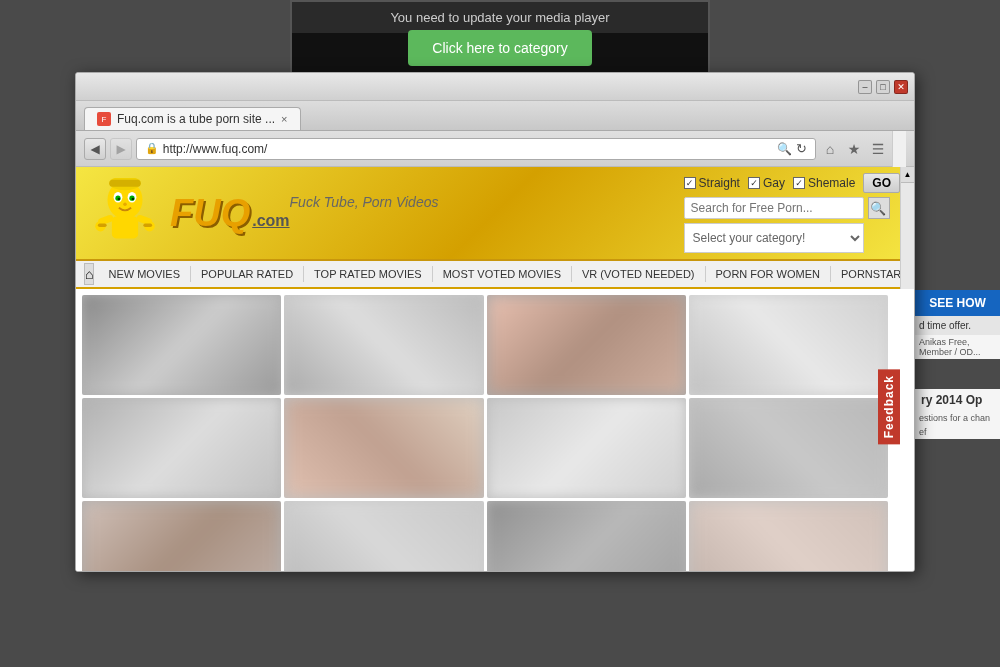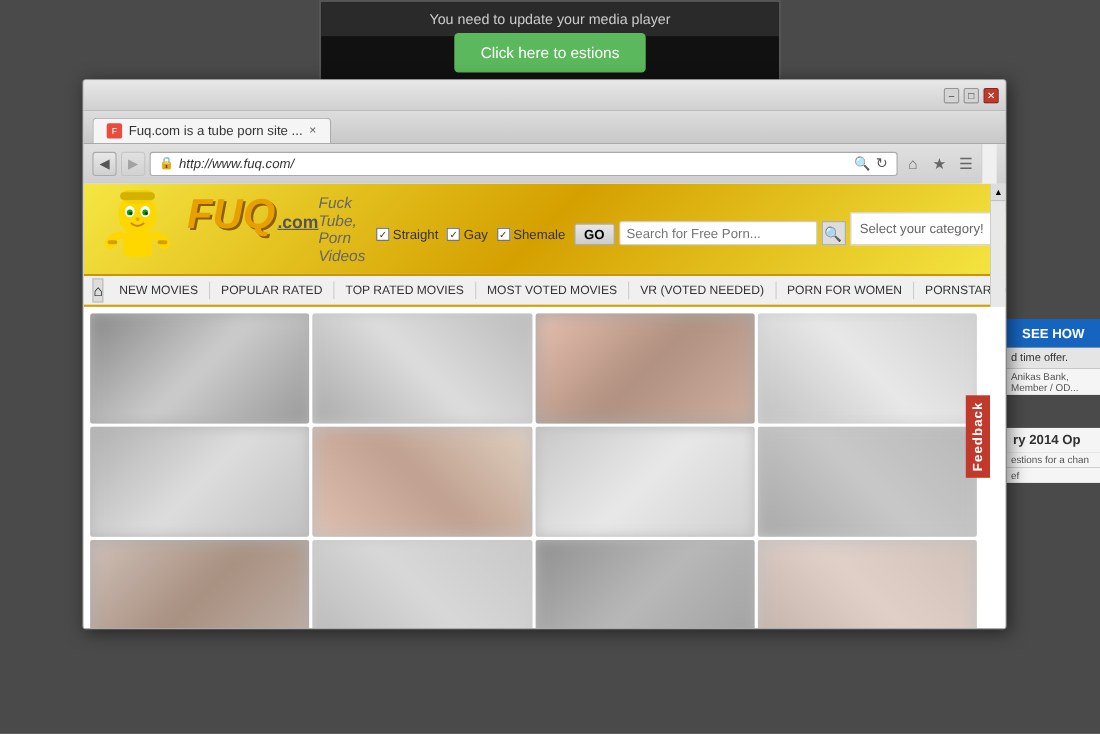--- a/index.html
+++ b/index.html
@@ -186,21 +186,20 @@
       gap: 4px;
     }
     .address-lock {
       color: #4a4;
       font-size: 11px;
     }
     .address-text {
       flex: 1;
       font-size: 12px;
       color: #333;
-      font-style: italic;
     }
     .address-search-btn {
       font-size: 12px;
       color: #888;
     }
     .address-refresh {
       font-size: 13px;
       color: #555;
     }
     .address-icons {
@@ -286,23 +285,22 @@
     .logo-tagline {
       font-size: 14px;
       color: #666;
       font-style: italic;
     }
 
     
     .header-right {
       margin-left: auto;
       display: flex;
-      flex-direction: row;
+      flex-direction: column;
       gap: 4px;
-      align-items: flex-end;
     }
     .filter-checkboxes {
       display: flex;
       align-items: center;
       gap: 8px;
     }
     .filter-item {
       display: flex;
       align-items: center;
       gap: 3px;
@@ -501,28 +499,28 @@
     }
   </style>
 </head>
 <body>
 
 <div class="desktop-bg"></div>
 
 <div class="media-player-popup">
   <div class="media-player-top">You need to update your media player</div>
   <div class="media-player-body">
-    <button class="media-player-btn">Click here to estions</button>
+    <button class="media-player-btn">Click here to category</button>
   </div>
 </div>
 
 <div class="side-panel-right">
   <div class="side-ad-blue">SEE HOW</div>
   <div class="side-ad-text">d time offer.</div>
-  <div class="side-ad-small">Anikas Bank, Member / OD...</div>
+  <div class="side-ad-small">Anikas Free, Member / OD...</div>
   <div class="side-ad-year">ry 2014 Op</div>
   <div class="side-ad-small">estions for a chan</div>
   <div class="side-ad-small">ef</div>
 </div>
 
 <div class="browser-window">
 
   <div class="browser-titlebar">
     <div class="window-btn btn-minimize">
       <span>–</span>

